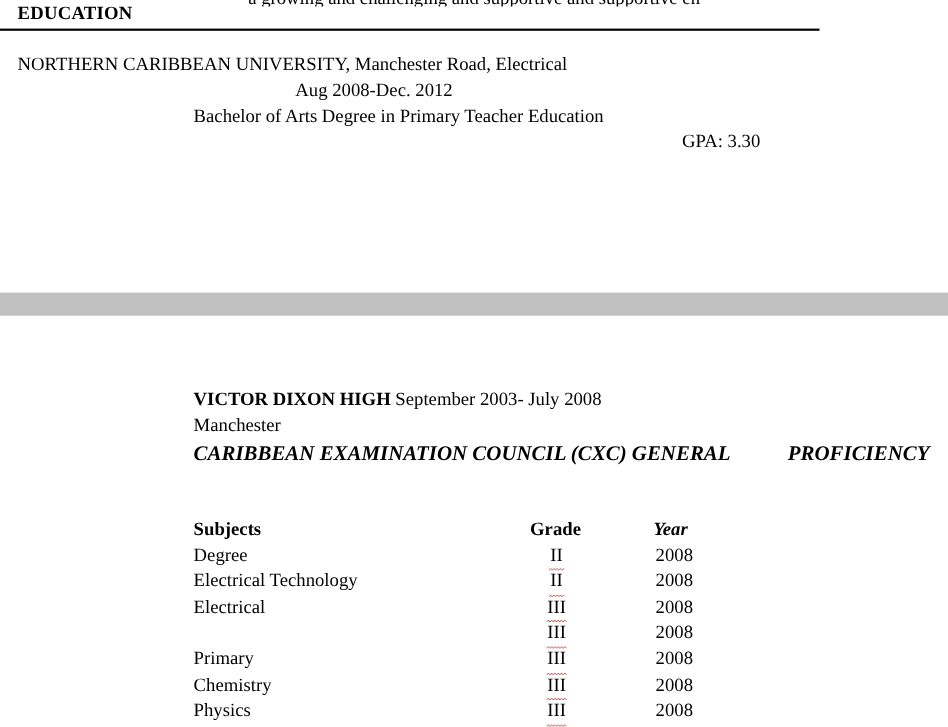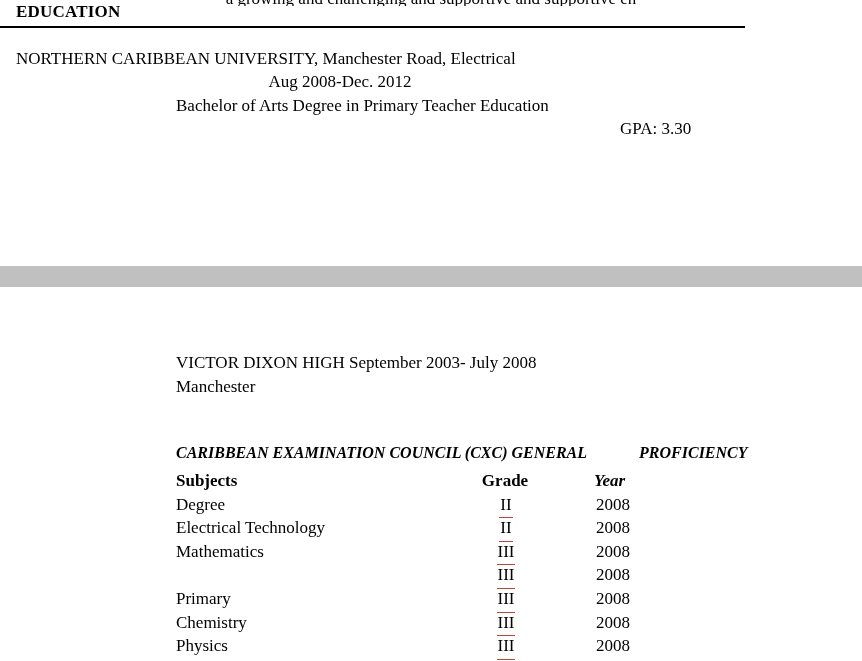--- a/index.html
+++ b/index.html
@@ -101,33 +101,33 @@
     height: 21px;
     background: #c0c0c0;
   }
 
   .hs-line {
     position: absolute;
     left: 176px;
     top: 353px;
     font-size: 17px;
   }
-  .hs-line b { font-weight: normal; }
+  .hs-line b { font-weight: bold; }
   .hs-location {
     position: absolute;
     left: 176px;
     top: 377px;
     font-size: 17px;
   }
 
   .cxc-line {
     position: absolute;
     left: 176px;
-    top: 444px;
-    font-size: 16px;
+    top: 402px;
+    font-size: 19px;
     font-style: italic;
     font-weight: bold;
   }
   .cxc-line .gap {
     display: inline-block;
     width: 52px;
   }
 
   .table {
     position: absolute;
@@ -231,21 +231,21 @@
       <span class="c-year">2008</span>
     </div>
 
     <div class="row">
       <span class="c-subject">Electrical Technology</span>
       <span class="c-grade"><span class="grade-mark">II</span></span>
       <span class="c-year">2008</span>
     </div>
 
     <div class="row">
-      <span class="c-subject">Mathematics</span>
+      <span class="c-subject">Electrical</span>
       <span class="c-grade"><span class="grade-mark">III</span></span>
       <span class="c-year">2008</span>
     </div>
 
     <div class="row">
       <span class="c-grade"><span class="grade-mark">III</span></span>
       <span class="c-year">2008</span>
     </div>
 
     <div class="row">

